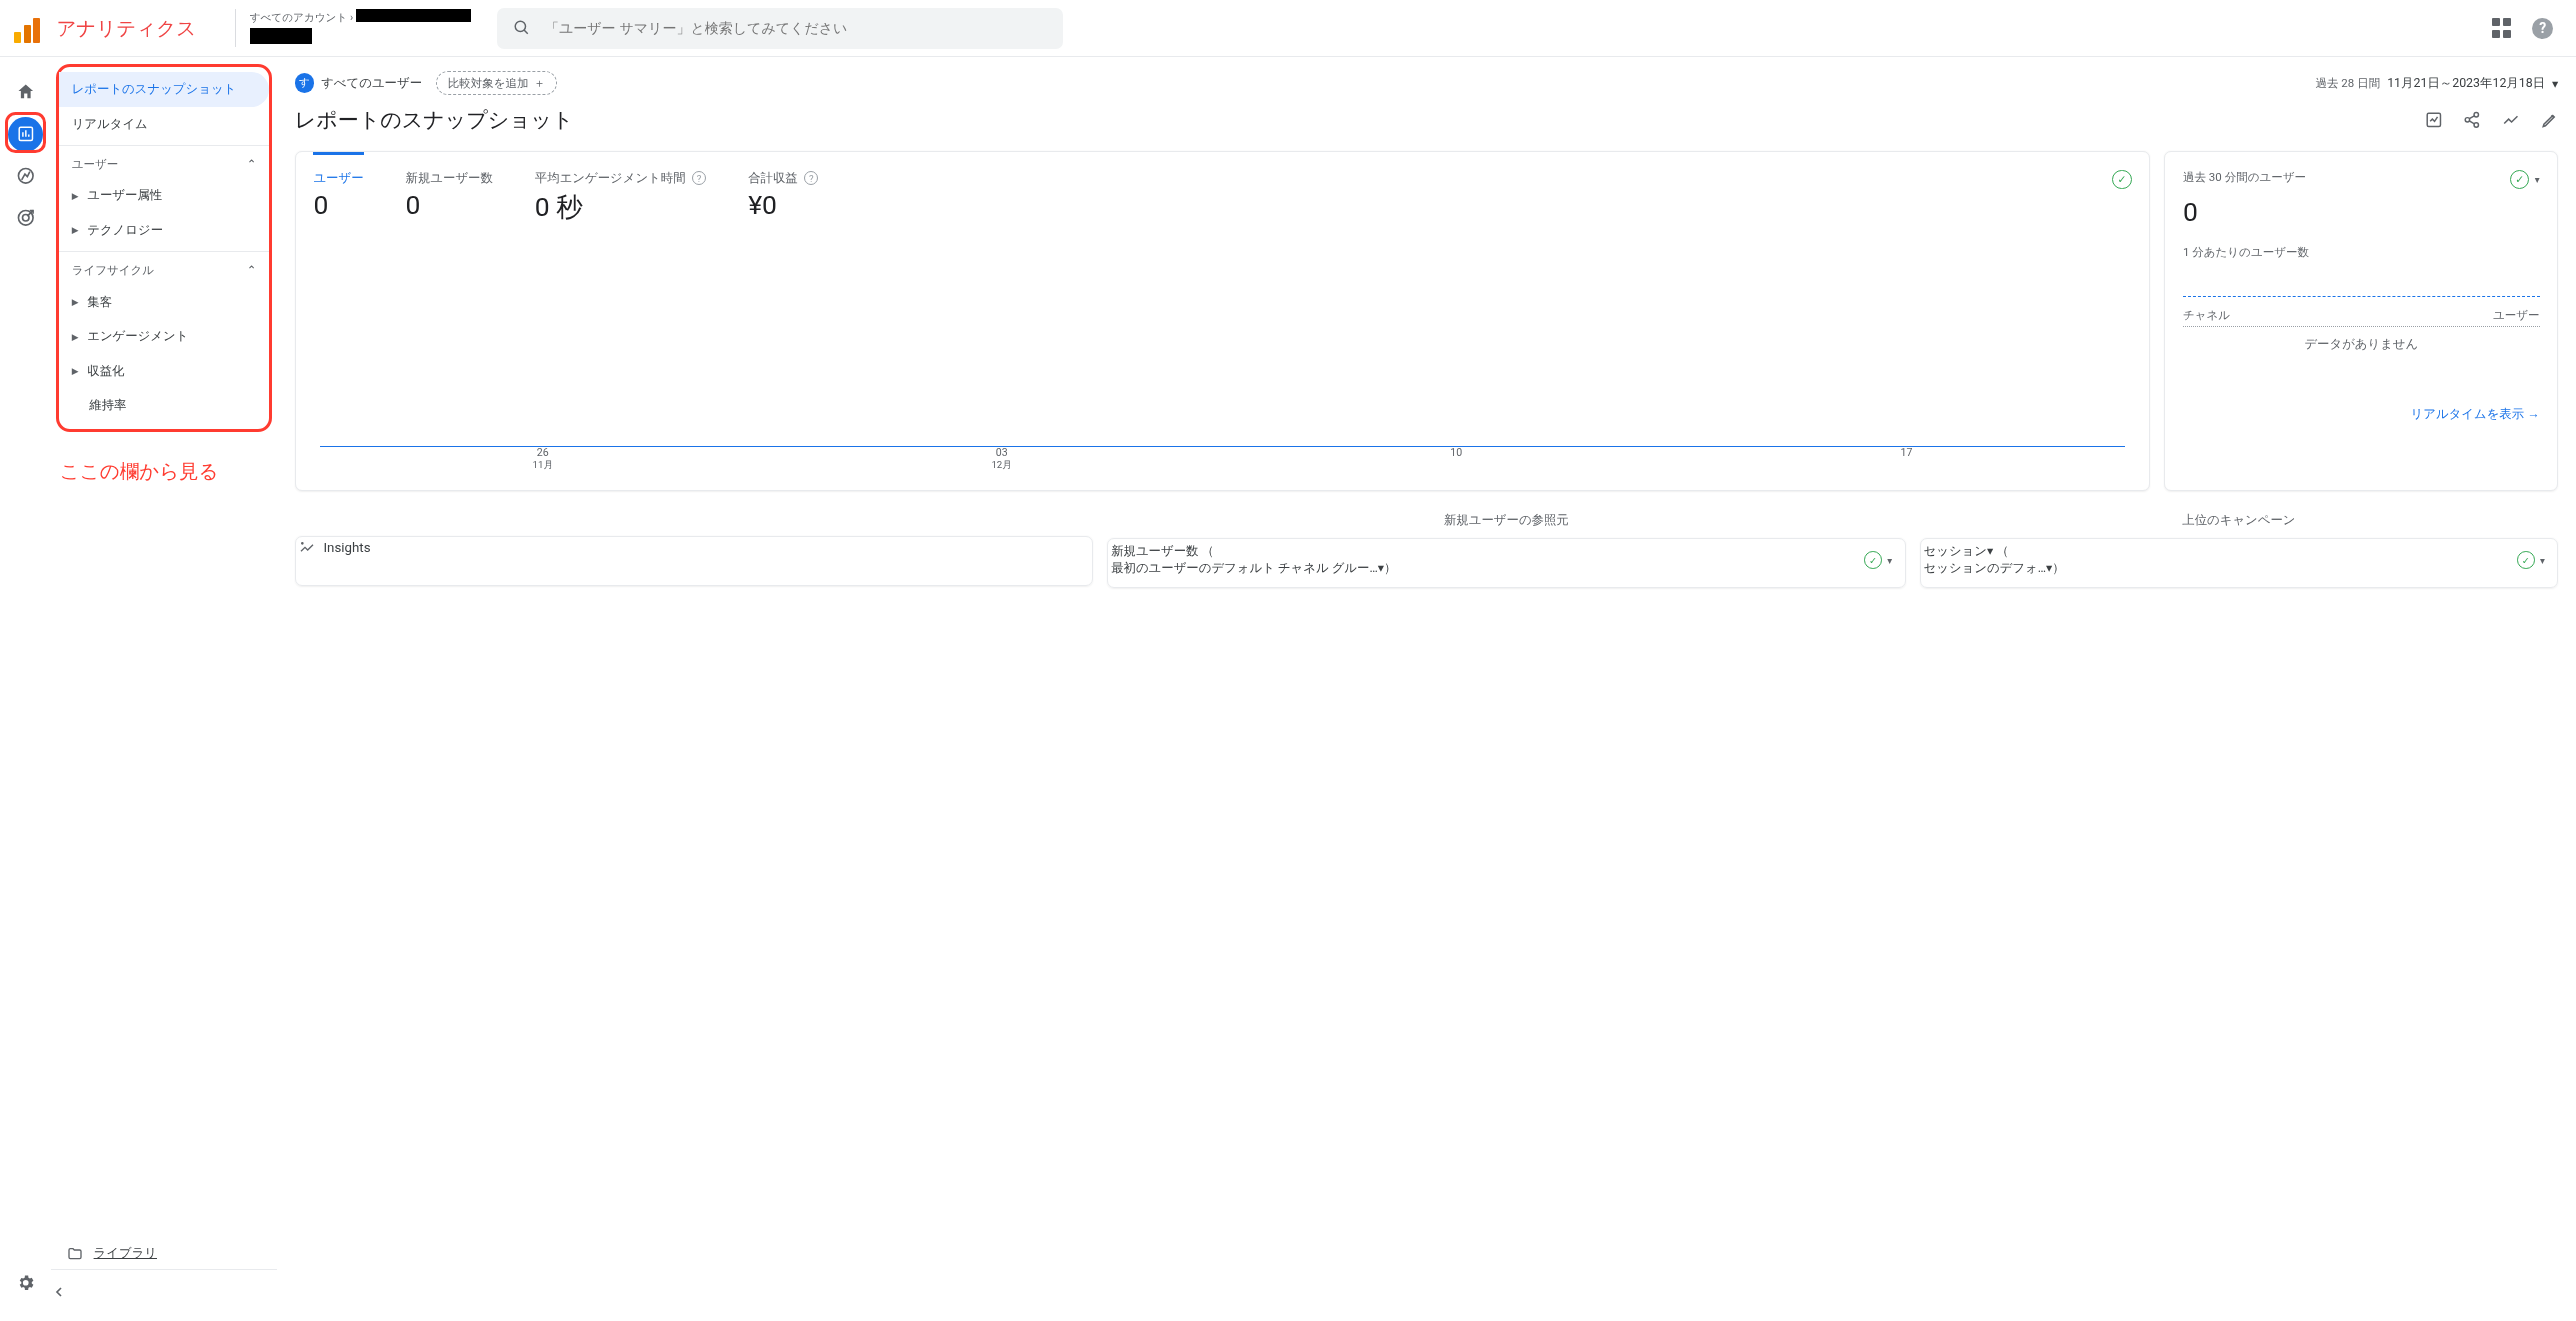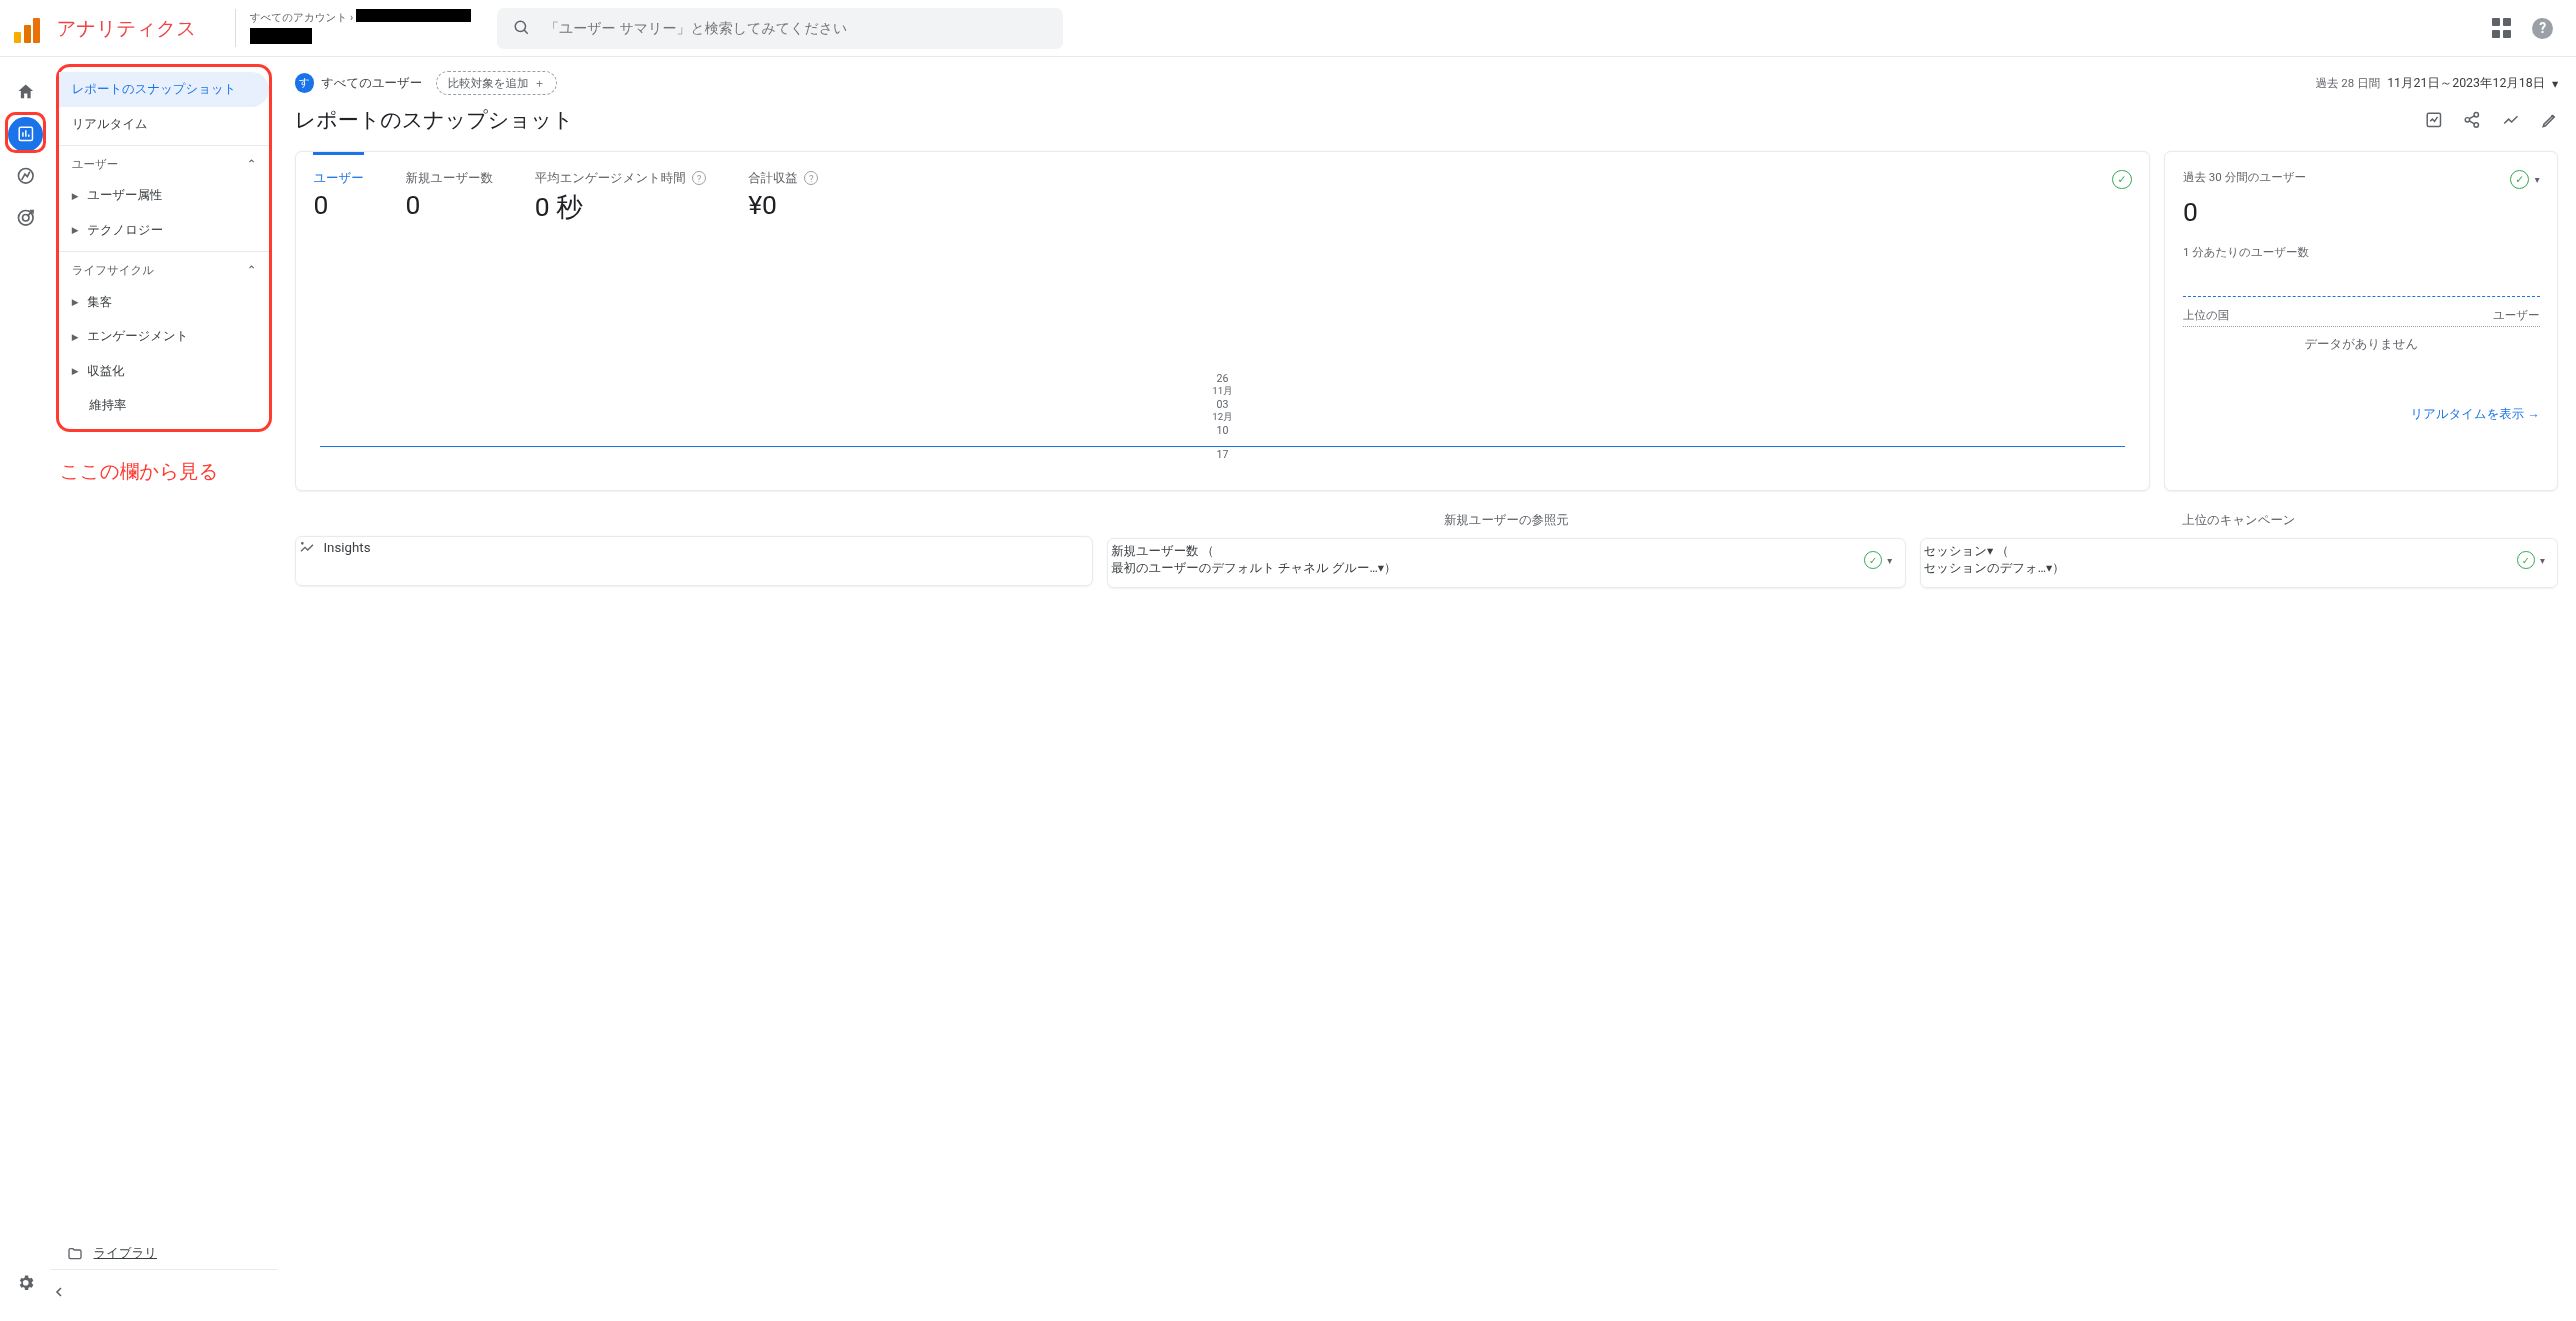--- a/index.html
+++ b/index.html
@@ -63,21 +63,21 @@
 .metrics-row { display: flex; gap: 42px; margin-bottom: 5.3px; }
 .metric { font-size: 12.4px; color: #5f6368; }
 .metric.active-tab { color: #1a73e8; position: relative; }
 .metric.active-tab::before { content: ''; position: absolute; top: -17.7px; left: 0; right: 0; height: 2.7px; background: #1a73e8; }
 .metric .val { font-size: 26.5px; color: #202124; margin-top: 1.8px; }
 .metric .help-q { display: inline-flex; width: 14px; height: 14px; border: 0.9px solid #9aa0a6; border-radius: 50%; align-items: center; justify-content: center; font-size: 9.7px; color: #9aa0a6; margin-left: 3.5px; }
 .check-badge { position: absolute; top: 17.7px; right: 17.7px; width: 19.5px; height: 19.5px; border: 1.8px solid #34a853; border-radius: 50%; display: flex; align-items: center; justify-content: center; color: #34a853; font-size: 10.6px; }
 
 .chart-area { height: 230px; position: relative; margin-top: 17.7px; }
 .chart-line { position: absolute; bottom: 25px; left: 7px; right: 7px; height: 1.8px; background: #1a73e8; }
-.chart-axis { position: absolute; bottom: 0; left: 0; right: 0; display: flex; justify-content: space-around; font-size: 10.6px; color: #5f6368; flex-direction: column; }
+.chart-axis { position: absolute; bottom: 0; left: 0; right: 0; display: flex; justify-content: space-around; font-size: 10.6px; color: #5f6368; }
 .chart-axis div { text-align: center; }
 .chart-axis .sub { font-size: 9.7px; }
 
 .side-title { font-size: 11.5px; color: #5f6368; margin-bottom: 7px; display: flex; justify-content: space-between; align-items: flex-start; }
 .side-big { font-size: 26.5px; color: #202124; margin-bottom: 17.7px; }
 .side-sub { font-size: 11.5px; color: #5f6368; margin-bottom: 10.6px; }
 .spark-line { height: 26.5px; border-bottom: 1.8px dashed #1a73e8; margin-bottom: 10.6px; }
 .side-table-head { display: flex; justify-content: space-between; font-size: 11.5px; color: #5f6368; border-bottom: 0.9px dotted #9aa0a6; padding-bottom: 3.5px; }
 .no-data { text-align: center; color: #5f6368; font-size: 12.4px; margin-top: 9px; }
 .realtime-link { text-align: right; color: #1a73e8; font-size: 12.4px; margin-top: 53px; cursor: pointer; }
@@ -291,21 +291,21 @@
           <span>過去 30 分間のユーザー</span>
           <span style="display:flex;align-items:center;gap:5.3px">
             <span class="check-badge" style="position:static">✓</span>
             <span style="color:#5f6368;font-size:9.7px">▾</span>
           </span>
         </div>
         <div class="side-big">0</div>
         <div class="side-sub">1 分あたりのユーザー数</div>
         <div class="spark-line"></div>
         <div class="side-table-head">
-          <span>上位の国</span>
+          <span>チャネル</span>
           <span>ユーザー</span>
         </div>
         <div class="no-data">データがありません</div>
         <div class="realtime-link">
           <span>リアルタイムを表示</span> →
         </div>
       </div>
     </div>
 
     <div class="bottom-row">

